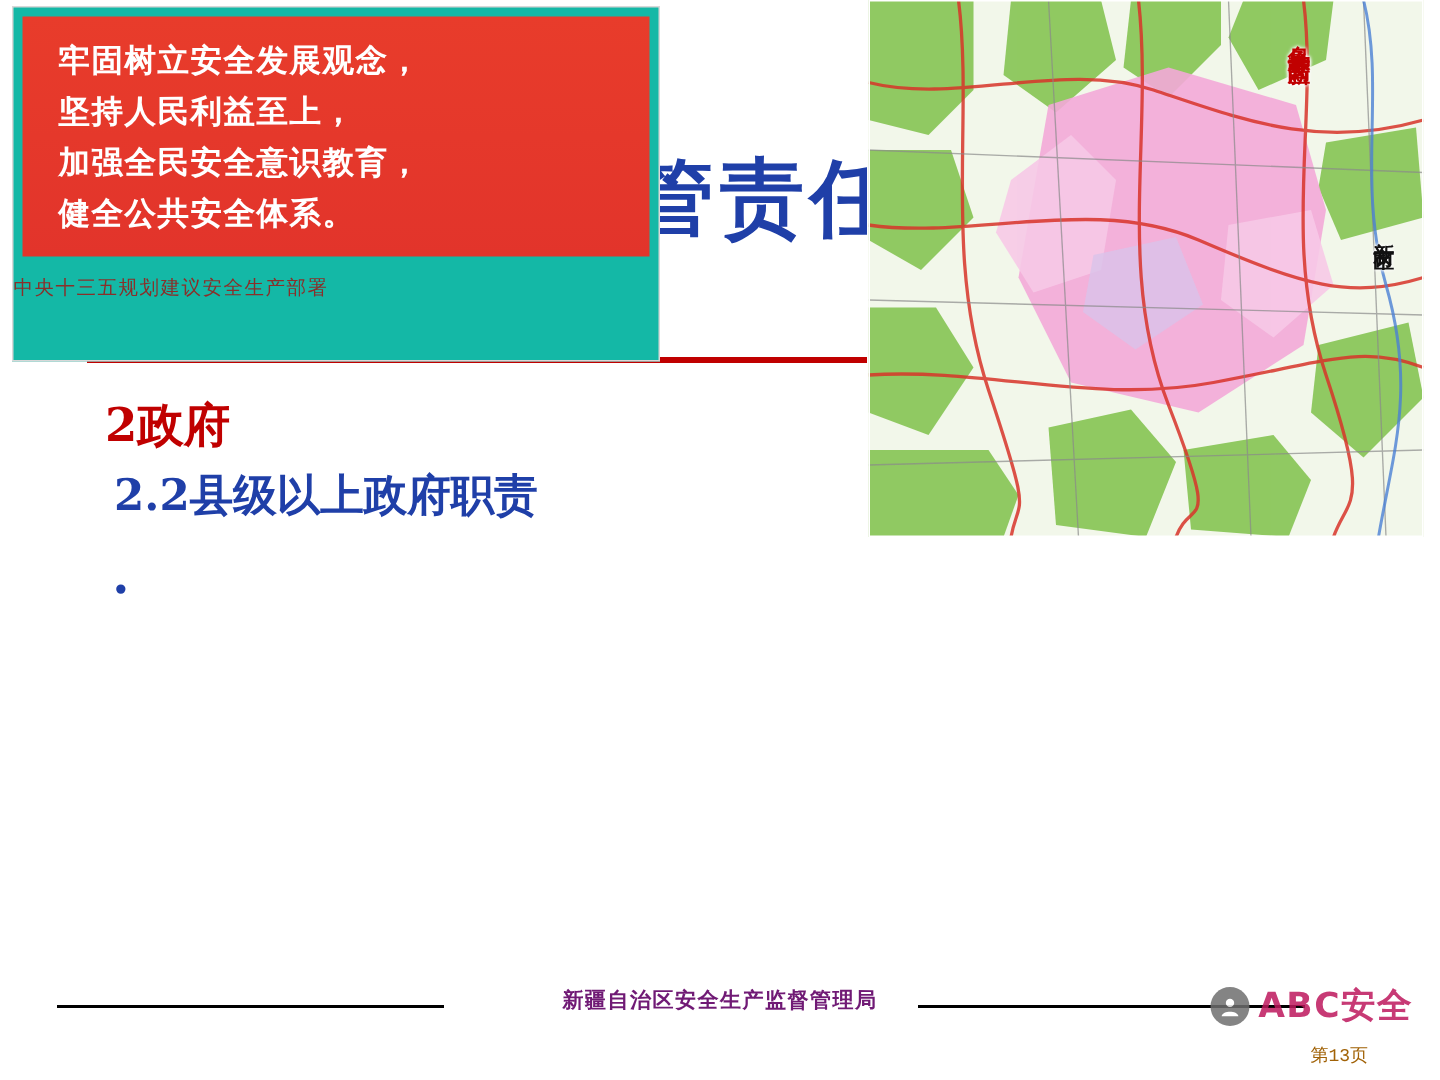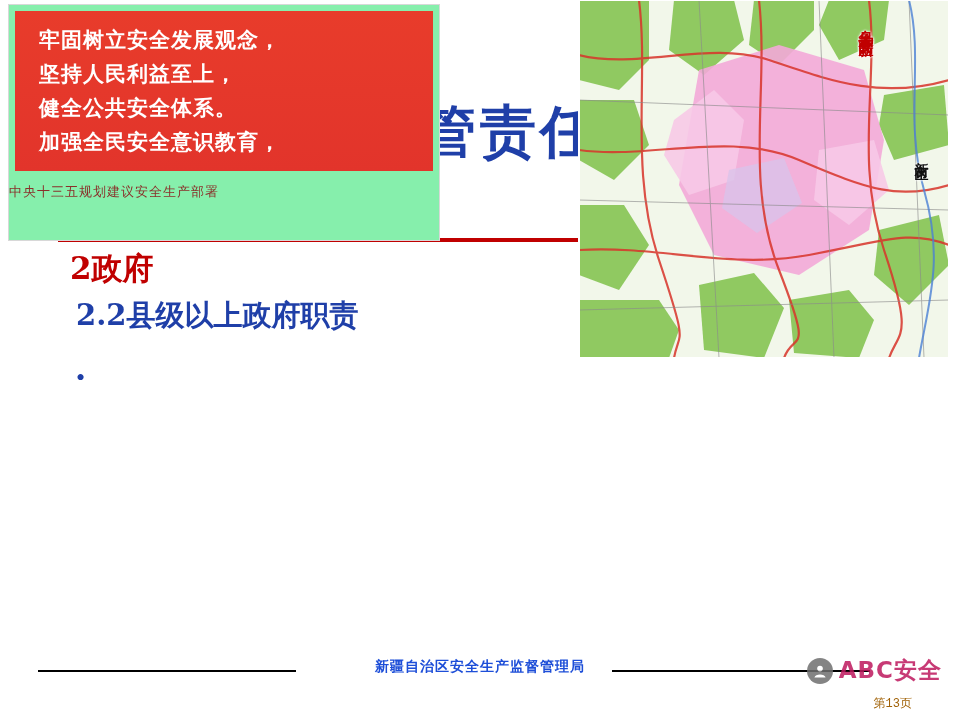--- a/index.html
+++ b/index.html
@@ -48,21 +48,21 @@
     z-index: 1;
   }
 
   
   .poster {
     position: absolute;
     left: 8px;
     top: 4px;
     width: 432px;
     height: 237px;
-    background: #86efac;
+    background: #14b8a6;
     border: 1px solid #d8d8d8;
     box-sizing: border-box;
     z-index: 3;
     overflow: hidden;
   }
   .poster-red {
     position: absolute;
     left: 6px;
     top: 6px;
     right: 6px;
@@ -139,21 +139,21 @@
     left: 62px;
     top: 248px;
     width: 840px;
     z-index: 2;
   }
   .h-2 {
     color: #c00000;
     font-family: "DejaVu Serif", serif;
     font-weight: bold;
     font-size: 31px;
-    margin: 0 0 6px 8px;
+    margin: 15px 0 6px 8px;
   }
   .h-22 {
     color: #1f3fa8;
     font-family: "DejaVu Serif", serif;
     font-weight: bold;
     font-size: 29px;
     margin: 4px 0 20px 14px;
   }
   .bullet-row {
     display: flex;
@@ -202,21 +202,21 @@
   .footer-line.right { left: 612px; width: 258px; }
   .footer-text {
     position: absolute;
     left: 0;
     right: 0;
     top: 10px;
     text-align: center;
     font-family: "DejaVu Sans", sans-serif;
     font-weight: bold;
     font-size: 14px;
-    color: #1d4ed8;
+    color: #701a75;
     letter-spacing: 1px;
   }
   .page-num {
     position: absolute;
     right: 48px;
     bottom: 8px;
     font-family: Liberation Mono, monospace;
     font-size: 12px;
     color: #a16207;
   }
@@ -258,22 +258,22 @@
   <div class="title-wrap">
     <div class="title-text">监管责任</div>
   </div>
   <div class="title-rule"></div>
 
   <div class="poster">
     <div class="poster-red">
       <div class="lines">
         <p class="line">牢固树立安全发展观念，</p>
         <p class="line">坚持人民利益至上，</p>
+        <p class="line">加强全民安全意识教育，</p>
         <p class="line">健全公共安全体系。</p>
-        <p class="line">加强全民安全意识教育，</p>
       </div>
     </div>
     <div class="poster-caption">中央十三五规划建议安全生产部署</div>
   </div>
 
   <div class="map">
     <svg class="map-svg" width="370" height="358" viewBox="0 0 370 358">
       <rect x="0" y="0" width="370" height="358" fill="#f2f7ea"></rect>
 
       <g fill="#7fc14a" opacity="0.85">

